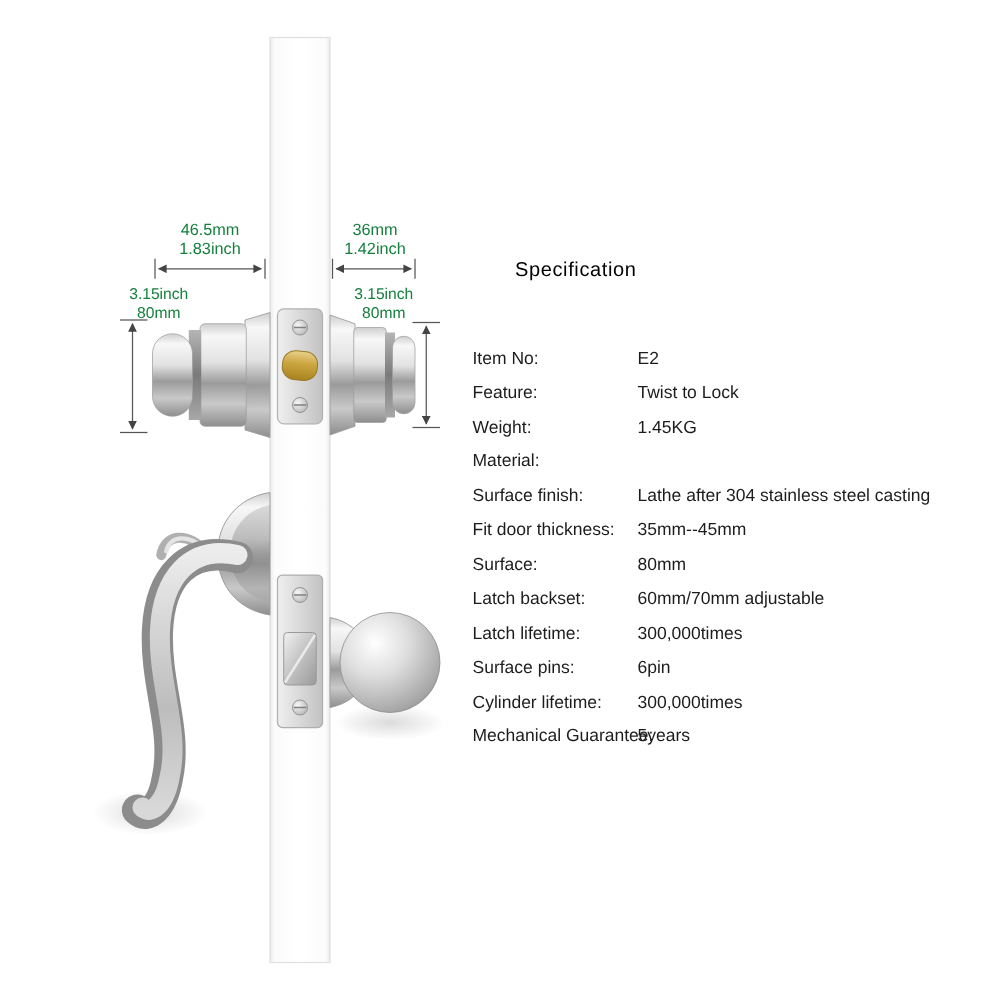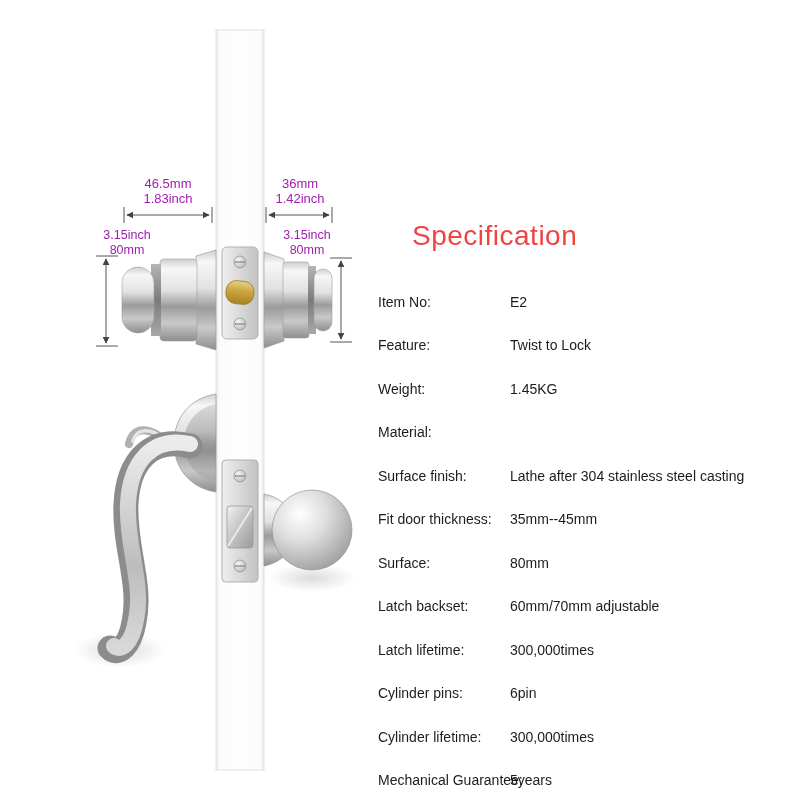--- a/index.html
+++ b/index.html
@@ -1,23 +1,23 @@
 <!DOCTYPE html>
 <html><head>
 <meta charset="utf-8">
 <style>
   html,body{margin:0;padding:0;background:#ffffff;}
   .page{position:relative;width:800px;height:800px;background:#ffffff;overflow:hidden;
         font-family:"Liberation Sans","DejaVu Sans",sans-serif;color:#1c1c1c;}
   .diagram-svg{position:absolute;left:0;top:0;width:800px;height:800px;}
-  .dim-label{position:absolute;text-align:center;font-size:13px;line-height:1.18;color:#a21caf;}
+  .dim-label{position:absolute;text-align:center;font-size:13px;line-height:1.18;color:#15803d;}
   .dim-label span{display:block;}
-  .spec-title{position:absolute;left:412px;top:220px;font-size:28px;color:#ef4444;letter-spacing:0.5px;}
+  .spec-title{position:absolute;left:412px;top:208px;font-size:16px;color:#000000;letter-spacing:0.5px;}
   .spec-panel{position:absolute;left:378px;top:272px;width:404px;}
-  .spec-row{display:grid;grid-template-columns:132px auto;height:27.5px;align-items:center;margin-top:16px;}
+  .spec-row{display:grid;grid-template-columns:132px auto;height:27.5px;align-items:center;}
   .spec-label{font-size:14px;white-space:nowrap;}
   .spec-value{font-size:14px;white-space:nowrap;}
 </style>
 </head>
 <body>
 
 <div class="page">
 
   <svg class="diagram-svg" viewBox="0 0 800 800">
     <defs>
@@ -204,21 +204,21 @@
     </div>
     <div class="spec-row">
       <span class="spec-label">Latch backset:</span>
       <span class="spec-value">60mm/70mm adjustable</span>
     </div>
     <div class="spec-row">
       <span class="spec-label">Latch lifetime:</span>
       <span class="spec-value">300,000times</span>
     </div>
     <div class="spec-row">
-      <span class="spec-label">Cylinder pins:</span>
+      <span class="spec-label">Surface pins:</span>
       <span class="spec-value">6pin</span>
     </div>
     <div class="spec-row">
       <span class="spec-label">Cylinder lifetime:</span>
       <span class="spec-value">300,000times</span>
     </div>
     <div class="spec-row">
       <span class="spec-label">Mechanical Guarantee:</span>
       <span class="spec-value">5years</span>
     </div>

